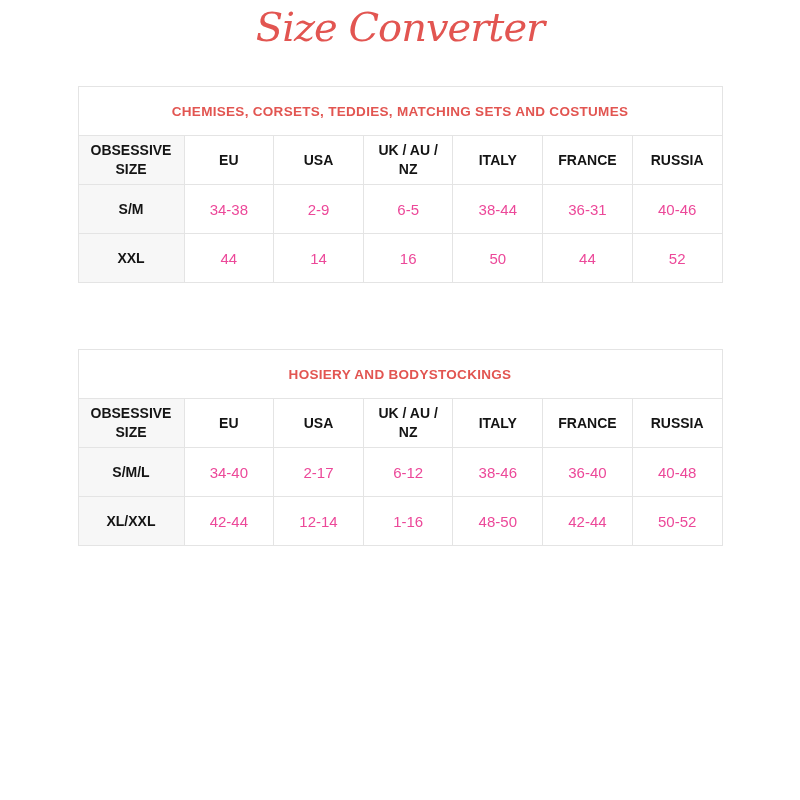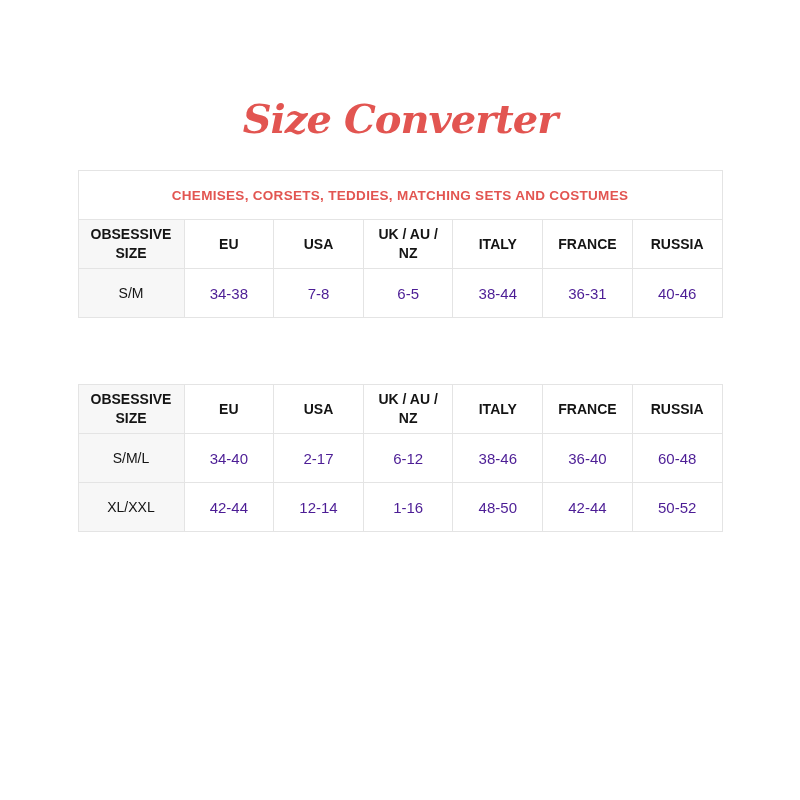--- a/index.html
+++ b/index.html
@@ -11,34 +11,33 @@
     overflow: hidden;
     font-family: "Liberation Sans", sans-serif;
   }
   .page {
     width: 800px;
     height: 800px;
     background: #ffffff;
   }
   .page-title {
     margin: 0;
-    padding-top: 92px;
     padding-bottom: 20px;
     text-align: center;
     font-family: "DejaVu Serif", cursive;
     font-style: italic;
-    font-weight: bold;
+    font-weight: normal;
     font-size: 40px;
     line-height: 54px;
     letter-spacing: -1px;
     color: #e25551;
   }
   .tables-container {
     width: 645px;
-    margin: 4px auto;
+    margin: 12px auto;
   }
   table.size-table {
     width: 100%;
     border-collapse: collapse;
     table-layout: fixed;
     background: #ffffff;
   }
   table.size-table + table.size-table {
     margin-top: 66px;
   }
@@ -64,27 +63,27 @@
     color: #141414;
     line-height: 19px;
     background: #ffffff;
   }
   th.col-header.first,
   th.row-label {
     background: #f7f7f7;
   }
   th.row-label {
     font-size: 14px;
-    font-weight: normal;
+    font-weight: bold;
     color: #141414;
   }
   td.size-cell {
     font-size: 15px;
     font-weight: normal;
-    color: #4c1d95;
+    color: #ec4899;
     background: #ffffff;
   }
   col.first-col { width: 106px; }
 </style>
 </head>
 <body>
 
 <div class="page">
   <h1 class="page-title">Size Converter</h1>
   <div class="tables-container">
@@ -109,58 +108,70 @@
             <th class="col-header">UK / AU / NZ</th>
             <th class="col-header">ITALY</th>
             <th class="col-header">FRANCE</th>
             <th class="col-header">RUSSIA</th>
           </tr>
         </thead>
         <tbody>
           <tr>
             <th class="row-label">S/M</th>
             <td class="size-cell">34-38</td>
-            <td class="size-cell">7-8</td>
+            <td class="size-cell">2-9</td>
             <td class="size-cell">6-5</td>
             <td class="size-cell">38-44</td>
             <td class="size-cell">36-31</td>
             <td class="size-cell">40-46</td>
+          </tr>
+          <tr>
+            <th class="row-label">XXL</th>
+            <td class="size-cell">44</td>
+            <td class="size-cell">14</td>
+            <td class="size-cell">16</td>
+            <td class="size-cell">50</td>
+            <td class="size-cell">44</td>
+            <td class="size-cell">52</td>
           </tr>
         </tbody>
       </table>
       <table class="size-table">
         <colgroup>
           <col class="first-col">
           <col>
           <col>
           <col>
           <col>
           <col>
           <col>
         </colgroup>
         <thead>
+          <tr>
+            <td class="caption-cell" colspan="7">HOSIERY AND BODYSTOCKINGS</td>
+          </tr>
           <tr>
             <th class="col-header first">OBSESSIVE SIZE</th>
             <th class="col-header">EU</th>
             <th class="col-header">USA</th>
             <th class="col-header">UK / AU / NZ</th>
             <th class="col-header">ITALY</th>
             <th class="col-header">FRANCE</th>
             <th class="col-header">RUSSIA</th>
           </tr>
         </thead>
         <tbody>
           <tr>
             <th class="row-label">S/M/L</th>
             <td class="size-cell">34-40</td>
             <td class="size-cell">2-17</td>
             <td class="size-cell">6-12</td>
             <td class="size-cell">38-46</td>
             <td class="size-cell">36-40</td>
-            <td class="size-cell">60-48</td>
+            <td class="size-cell">40-48</td>
           </tr>
           <tr>
             <th class="row-label">XL/XXL</th>
             <td class="size-cell">42-44</td>
             <td class="size-cell">12-14</td>
             <td class="size-cell">1-16</td>
             <td class="size-cell">48-50</td>
             <td class="size-cell">42-44</td>
             <td class="size-cell">50-52</td>
           </tr>

